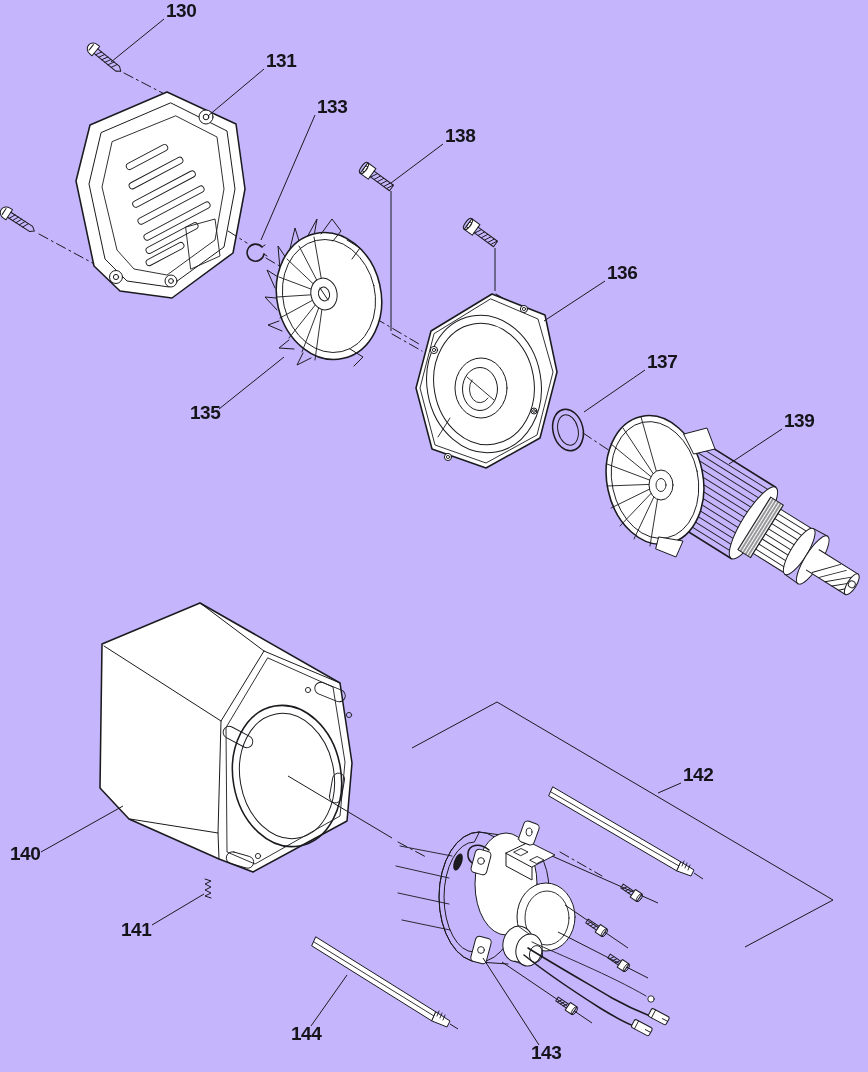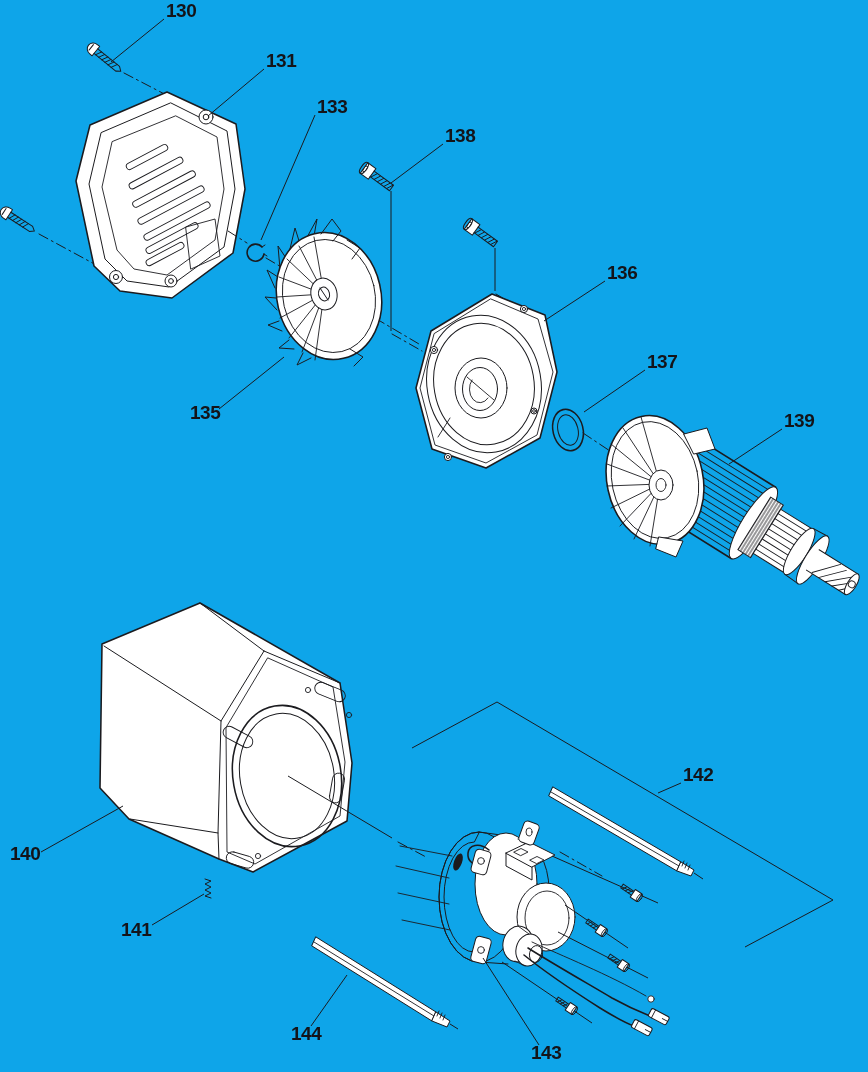--- a/index.html
+++ b/index.html
@@ -1,16 +1,16 @@
 <!DOCTYPE html>
 <html><head>
 <meta charset="utf-8">
 <style>
   html,body{margin:0;padding:0;background:#ffffff;}
-  .canvas{position:relative;width:868px;height:1072px;background:#0ea5e9;overflow:hidden;}
+  .canvas{position:relative;width:868px;height:1072px;background:#c4b5fd;overflow:hidden;}
   svg{position:absolute;left:0;top:0;}
   .s{stroke:#1b1b1f;fill:none;stroke-width:1.55;stroke-linecap:round;stroke-linejoin:round;}
   .t{stroke-width:1;}
   .th{stroke-width:0.9;}
   .f{fill:#ffffff;}
   .dk{fill:#1b1b1f;stroke:none;}
   .dash{stroke-dasharray:10 4 2 4;stroke-width:1;}
   .leader{stroke:#1b1b1f;stroke-width:1;fill:none;}
   text.callout{font:700 19px "Liberation Sans", sans-serif;fill:#141419;letter-spacing:-0.5px;}
 </style>

